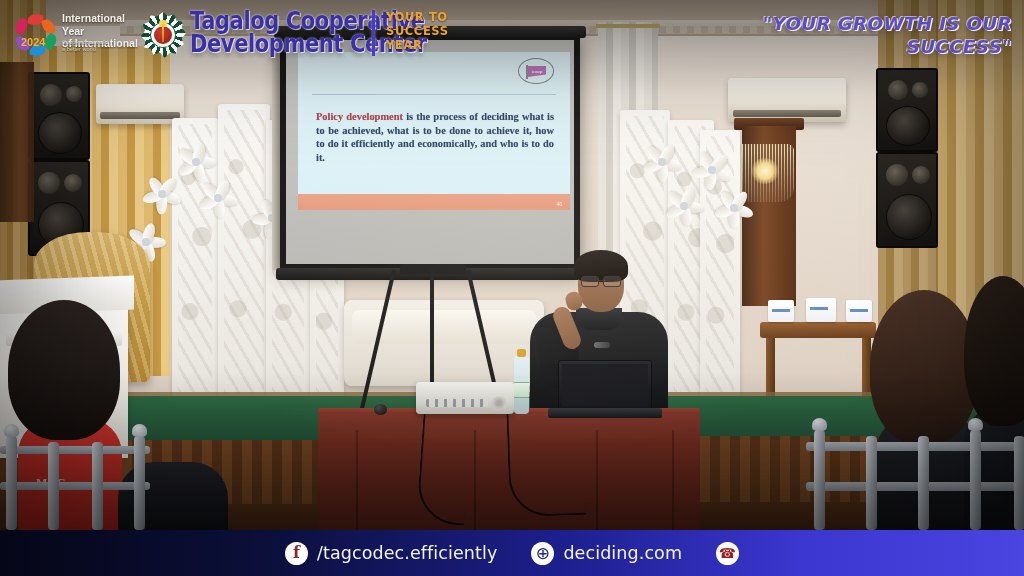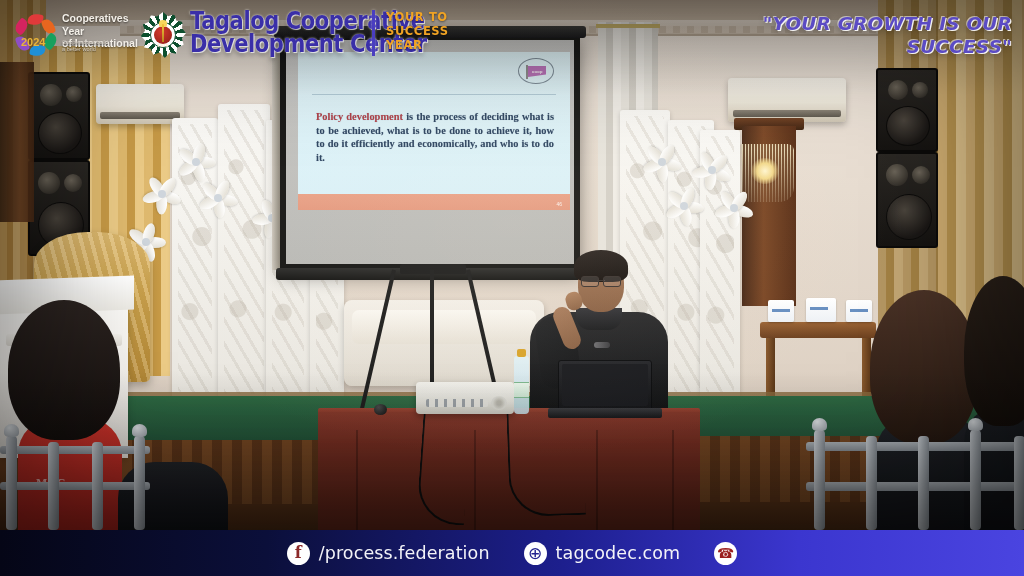--- a/index.html
+++ b/index.html
@@ -616,21 +616,21 @@
       <div class="iyc-mark">
         <i style="left:16px; top:0px;  background:#e03a3a; transform:rotate(10deg);"></i>
         <i style="left:29px; top:7px;  background:#e8661f; transform:rotate(70deg);"></i>
         <i style="left:31px; top:22px; background:#17a05e; transform:rotate(130deg);"></i>
         <i style="left:18px; top:31px; background:#1f8fd6; transform:rotate(190deg);"></i>
         <i style="left:3px;  top:24px; background:#8e4ec6; transform:rotate(250deg);"></i>
         <i style="left:2px;  top:7px;  background:#d4245f; transform:rotate(310deg);"></i>
         <div class="iyc-year">2024</div>
       </div>
       <div class="iyc-txt">
-        <div>Cooperatives Year</div>
+        <div>International Year</div>
         <div>of International</div>
       </div>
       <div class="iyc-sub">
         <div>Cooperatives build</div>
         <div>a better world</div>
       </div>
     </div>
 
     <div class="tagcodec-mark">
       <div class="gear"></div>
@@ -656,28 +656,28 @@
 
     <div class="slogan">"YOUR GROWTH IS OUR SUCCESS"</div>
   </div>
 
   <div class="footer">
 
     <div class="fitem">
       <span class="ficon">
         <span class="fb-glyph">f</span>
       </span>
-      <span>/process.federation</span>
+      <span>/tagcodec.efficiently</span>
     </div>
 
     <div class="fitem">
       <span class="ficon">
         <span class="globe-glyph">⊕</span>
       </span>
-      <span>tagcodec.com</span>
+      <span>deciding.com</span>
     </div>
 
     <div class="fitem">
       <span class="ficon">
         <span class="phone-glyph">☎</span>
       </span>
     </div>
   </div>
 
 </div>

